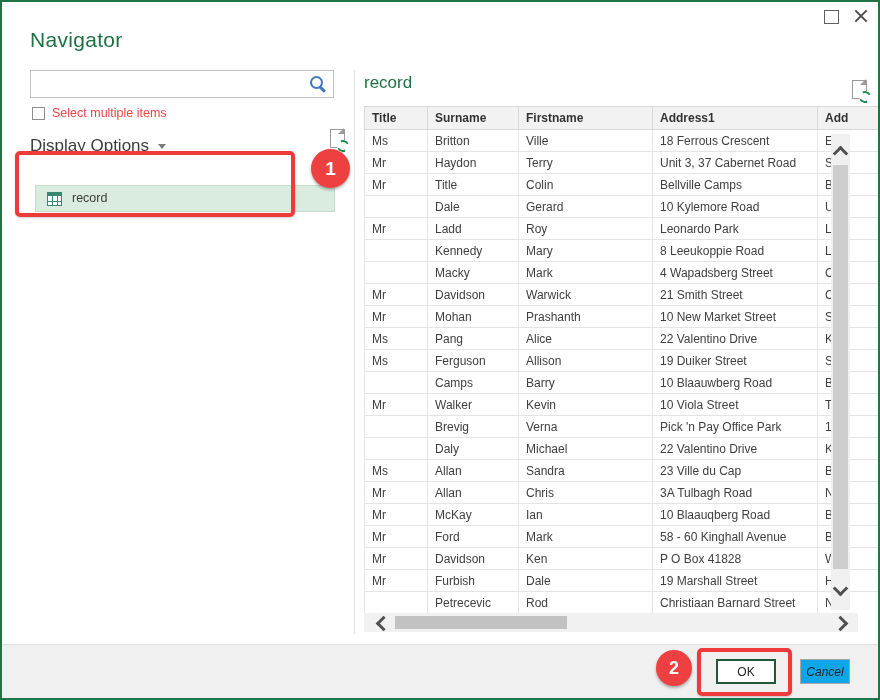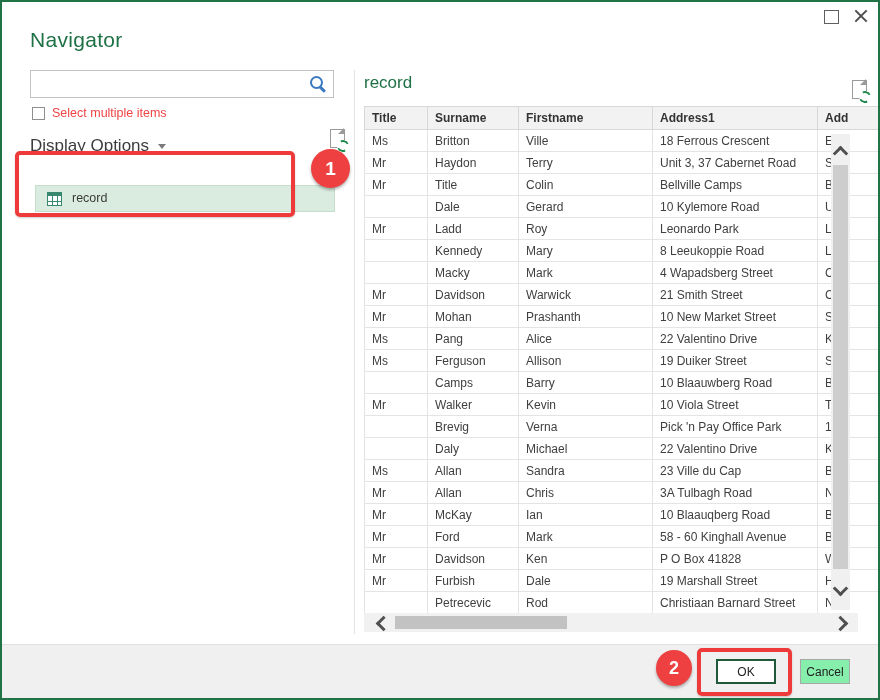--- a/index.html
+++ b/index.html
@@ -65,21 +65,21 @@
   .vsb .chev-down{left:4px;bottom:16px;}
   .vsb .thumb{position:absolute;left:2px;top:31px;width:15px;height:404px;background:#cdcdcd;}
   .hsb{position:absolute;left:362px;top:611px;width:494px;height:19px;background:#f1f1f1;}
   .hsb .chev-left{left:14px;top:5px;}
   .hsb .chev-right{right:12px;top:5px;}
   .hsb .thumb{position:absolute;left:31px;top:3px;width:172px;height:13px;background:#c2c2c2;}
   
   .footer{position:absolute;left:0;bottom:0;width:876px;height:53px;background:#f0f0f0;border-top:1px solid #dfdfdf;}
   .btn{position:absolute;box-sizing:border-box;font-size:12px;font-family:inherit;text-align:center;cursor:default;display:flex;align-items:center;justify-content:center;color:#222;}
   .btn-ok{left:714px;top:657px;width:60px;height:25px;background:#fff;border:2px solid #20583a;}
-  .btn-cancel{left:798px;top:657px;width:50px;height:25px;background:#86efac;border:1px solid #a8a8a8;}
+  .btn-cancel{left:798px;top:657px;width:50px;height:25px;background:#0ea5e9;border:1px solid #a8a8a8;font-style:italic;}
 </style>
 </head>
 <body>
 
 <div class="dialog">
 
   <div class="win-max"></div>
   <div class="win-close"></div>
 
   <div class="nav-title">Navigator</div>

